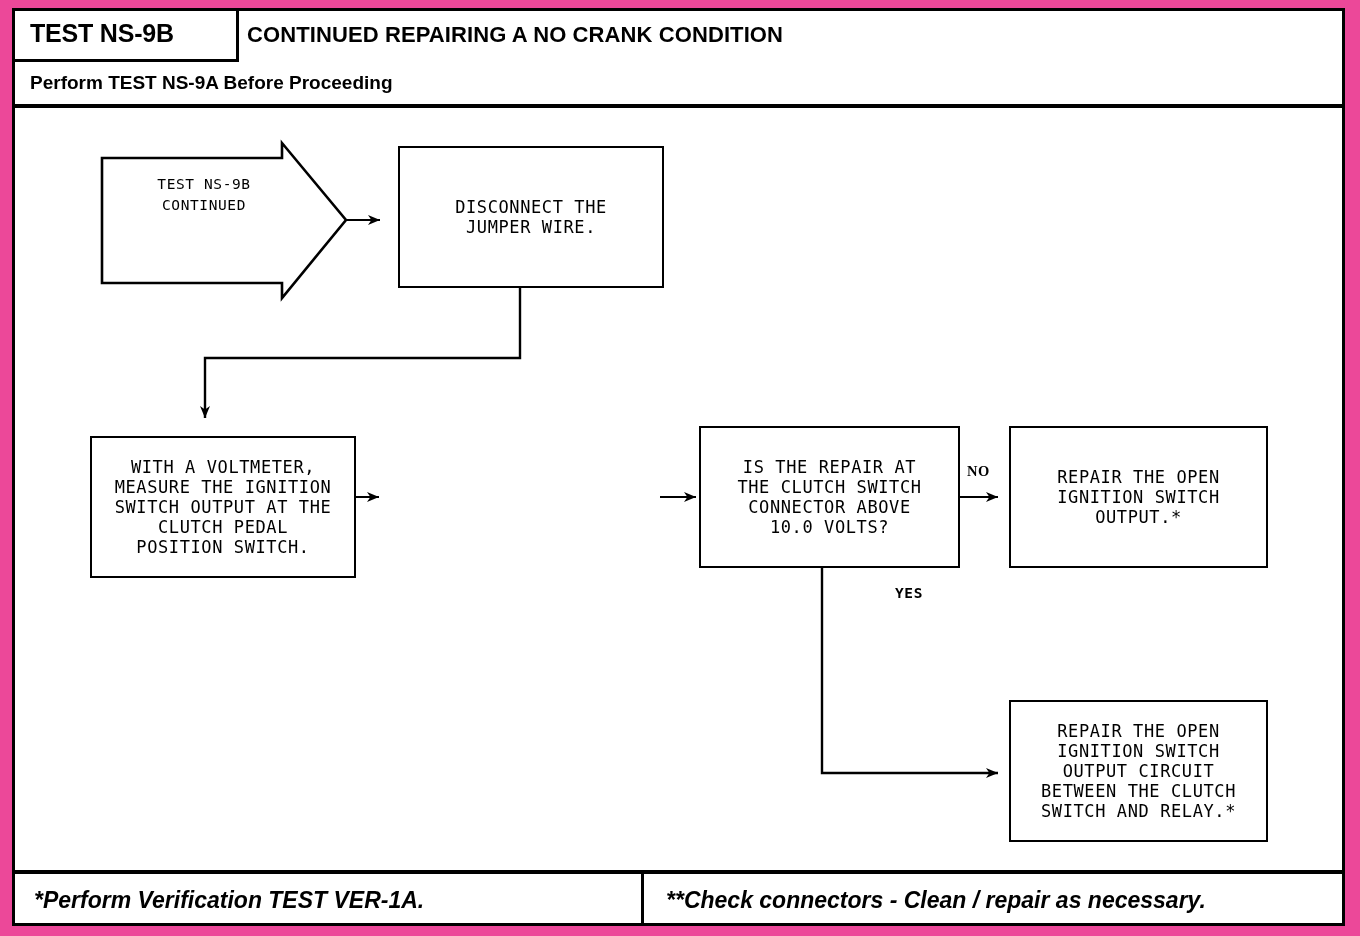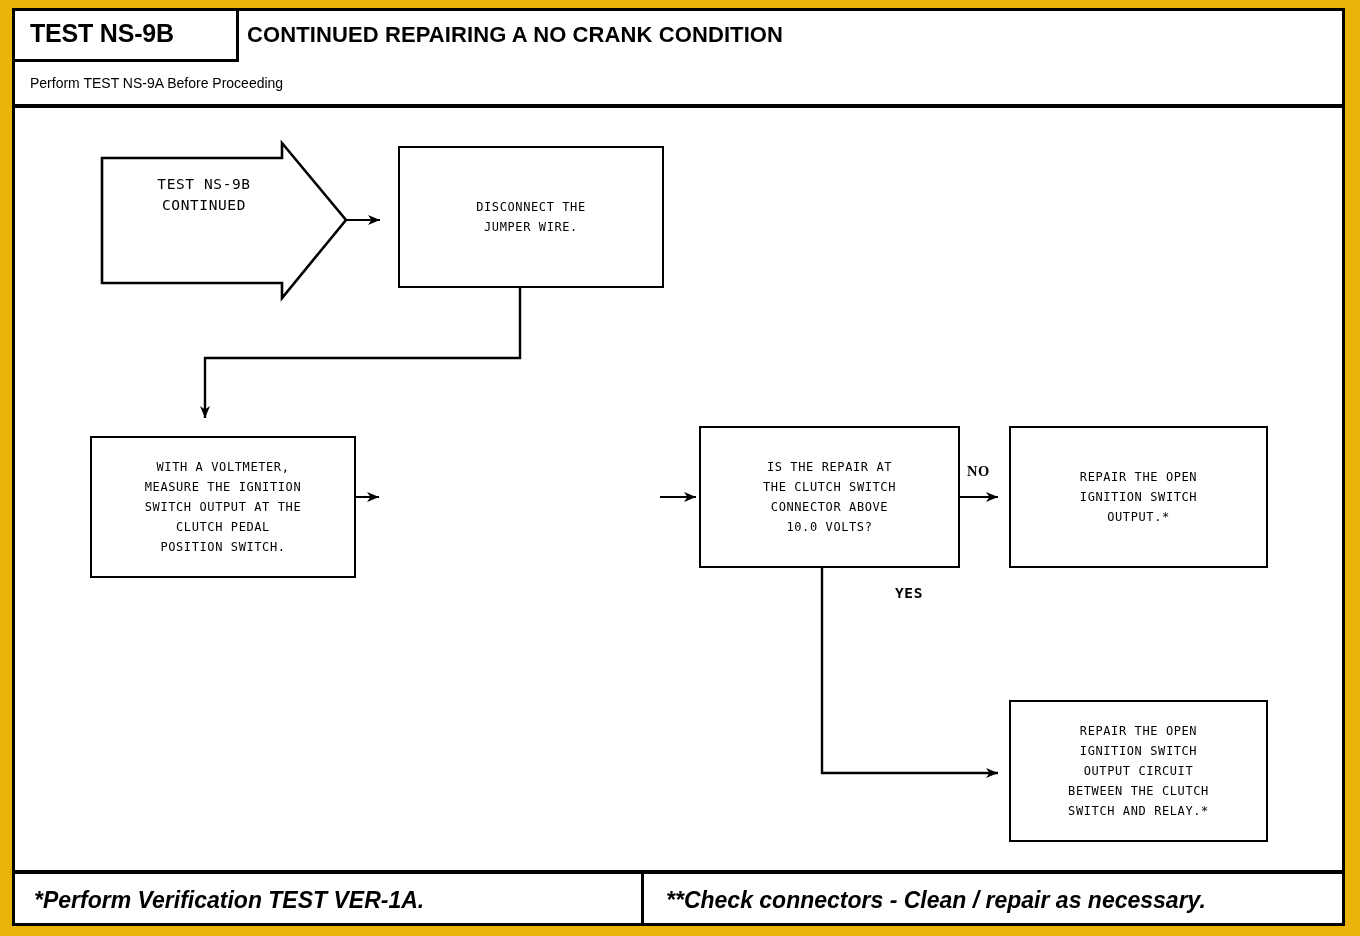--- a/index.html
+++ b/index.html
@@ -12,21 +12,21 @@
     height: 936px;
     font-family: "Liberation Sans", sans-serif;
     color: #000000;
     overflow: hidden;
   }
 
   #page {
     position: relative;
     width: 1360px;
     height: 936px;
-    background: #eab308;
+    background: #ec4899;
   }
 
   
   .outer-frame {
     position: absolute;
     left: 12px;
     top: 8px;
     width: 1333px;
     height: 918px;
     border: 3px solid #000;
@@ -81,22 +81,22 @@
     top: 62px;
     width: 1333px;
     height: 46px;
     box-sizing: border-box;
     border-bottom: 4px solid #000;
     display: flex;
     align-items: center;
     padding-left: 18px;
   }
   .subheader-text {
-    font-size: 14px;
-    font-weight: normal;
+    font-size: 19px;
+    font-weight: bold;
     white-space: nowrap;
   }
 
   
   .canvas {
     position: absolute;
     left: 12px;
     top: 108px;
     width: 1333px;
     height: 762px;
@@ -108,21 +108,21 @@
     border: 2.5px solid #000;
     box-sizing: border-box;
     background: #fff;
     display: flex;
     align-items: center;
     justify-content: center;
     text-align: center;
   }
   .fbox .btext {
     font-family: "DejaVu Sans Mono", "Liberation Mono", monospace;
-    font-size: 12px;
+    font-size: 17px;
     line-height: 20px;
     letter-spacing: 0.6px;
     white-space: pre-line;
   }
 
   
   .start-arrow {
     position: absolute;
     left: 88px;
     top: 18px;

